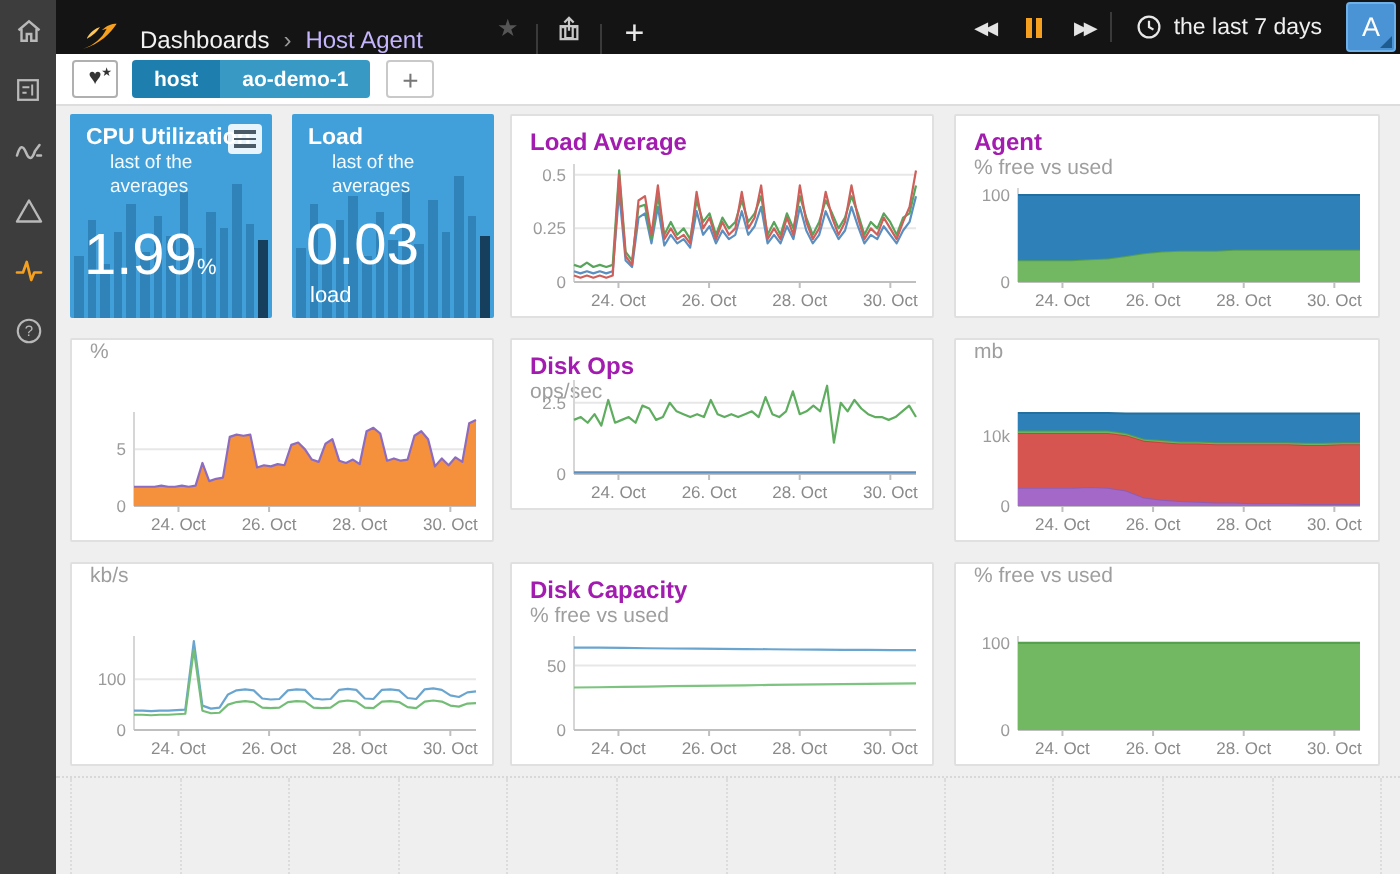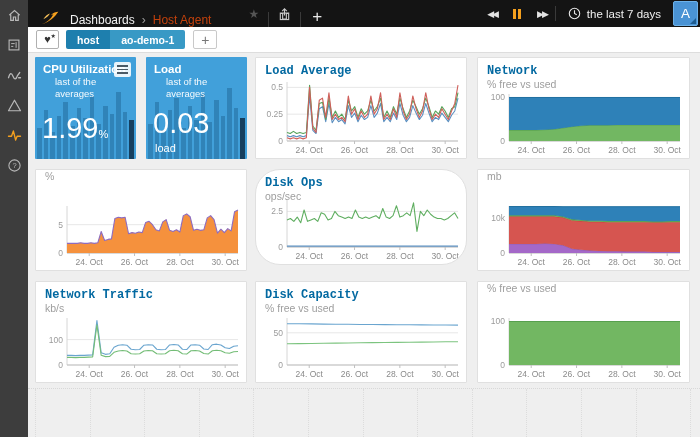--- a/index.html
+++ b/index.html
@@ -41,21 +41,21 @@
   .pillgroup { display:flex; margin-left:7px; height:19px; border-radius:2px; overflow:hidden; cursor:pointer;justify-content:center; }
   .pill { color:#fff; font-size:10.5px; font-weight:bold; display:flex; align-items:center; padding:0 11px; }
   .pill.key { background:#1e7fae; }
   .pill.val { background:#3899c5; }
   .addtag { width:24px; height:19px; border:1px solid #c9c9c9; border-radius:2px; margin-left:8px;
     color:#777; font-size:14px; display:flex; align-items:center; justify-content:center; cursor:pointer; background:#fff; }
 
   
   .main { position:absolute; left:28px; top:53px; width:672px; height:384px; background:#efefef; }
   .panel { position:absolute; background:#fff; border:1px solid #e0e0e0; border-radius:1px; overflow:hidden; }
-  .p-title { font-size:12px; font-weight:bold; color:#0369a1; padding:6px 0 0 9px; line-height:14px;font-family:Liberation Mono, monospace; }
+  .p-title { font-size:12px; font-weight:bold; color:#a21caf; padding:6px 0 0 9px; line-height:14px; }
   .p-sub { font-size:10.5px; color:#9e9e9e; padding-left:9px; line-height:12px; }
   .panel svg.chart { position:absolute; left:4px; bottom:2px; }
 
   
   .tile { position:absolute; background:#41a0da; border-radius:1px; overflow:hidden; color:#fff; cursor:pointer; }
   .tile-bars { position:absolute; left:0; bottom:0; width:100%; height:100%;
     display:flex; align-items:flex-end; gap:2px; padding:0 2px; }
   .tile-bar { flex:1; background:rgba(17,77,119,0.34); }
   .tile-head { position:relative; z-index:2; }
   .tile-title { font-size:11.5px; font-weight:bold; padding:6px 0 0 8px; line-height:13px; }
@@ -112,21 +112,21 @@
 
 <div class="topbar">
   <span class="logo">
     <svg width="20" height="17" viewBox="0 0 24 20">
         <path d="M2 17 C8 15 13 11 16 5 L13 6 C16 3 19 2 22 2 C18 8 12 14 2 17 Z" fill="#f5a01e"></path>
         <path d="M4 11 C8 9 10 7 12 4 C9 5 6 7 4 11 Z" fill="#fdc65c"></path>
       </svg>
   </span>
   <span class="crumb">Dashboards</span>
   <span class="crumb-sep">›</span>
-  <span class="crumb" style="color:#c2410c;">Host Agent</span>
+  <span class="crumb" style="color:#c4b5fd;">Host Agent</span>
   <span class="tb-ic" style="margin-left:28px; color:#555;">★</span>
   <span class="tb-div"></span>
   <span class="tb-ic">
     <svg width="13" height="14" viewBox="0 0 14 15">
         <path d="M3 6 H5 V12 H9 V6 H11 M7 1 V8 M4.5 3.5 L7 1 L9.5 3.5" fill="none" stroke="#c9c9c9" stroke-width="1.2" transform="translate(0,1)"></path>
         <rect x="2.5" y="6.5" width="9" height="7" fill="none" stroke="#c9c9c9" stroke-width="1.2"></rect>
       </svg>
   </span>
   <span class="tb-div"></span>
   <span class="tb-plus">+</span>
@@ -240,21 +240,21 @@
         <text x="139.86" y="75" text-anchor="middle" font-size="8.5" fill="#8a8a8a">28. Oct</text>
         <line x1="185.175" x2="185.175" y1="63" y2="66" stroke="#bfbfbf"></line>
         <text x="185.175" y="75" text-anchor="middle" font-size="8.5" fill="#8a8a8a">30. Oct</text>
         <path d="M27 57.63636363636363 L30.22641509433962 58.70909090909091 L33.45283018867924 57.63636363636363 L36.67924528301887 58.70909090909091 L39.90566037735849 57.63636363636363 L43.132075471698116 58.70909090909091 L46.35849056603774 57.63636363636363 L49.58490566037736 17.945454545454552 L52.81132075471698 52.272727272727266 L56.0377358490566 55.490909090909085 L59.26415094339623 30.81818181818182 L62.49056603773585 28.672727272727276 L65.71698113207547 43.690909090909095 L68.9433962264151 25.45454545454546 L72.16981132075472 44.763636363636365 L75.39622641509433 39.400000000000006 L78.62264150943396 43.690909090909095 L81.84905660377359 41.54545454545455 L85.0754716981132 45.836363636363636 L88.30188679245282 27.6 L91.52830188679246 39.400000000000006 L94.75471698113208 35.10909090909091 L97.9811320754717 43.690909090909095 L101.20754716981132 37.25454545454546 L104.43396226415095 41.54545454545455 L107.66037735849056 39.400000000000006 L110.88679245283019 27.6 L114.11320754716981 39.400000000000006 L117.33962264150944 35.10909090909091 L120.56603773584905 25.45454545454546 L123.79245283018868 43.690909090909095 L127.0188679245283 39.400000000000006 L130.24528301886792 43.690909090909095 L133.47169811320754 35.10909090909091 L136.69811320754718 41.54545454545455 L139.92452830188677 25.45454545454546 L143.1509433962264 37.25454545454546 L146.37735849056602 43.690909090909095 L149.60377358490564 39.400000000000006 L152.83018867924528 27.6 L156.05660377358492 35.10909090909091 L159.28301886792454 41.54545454545455 L162.50943396226415 37.25454545454546 L165.73584905660377 25.45454545454546 L168.9622641509434 35.10909090909091 L172.18867924528303 43.690909090909095 L175.41509433962264 39.400000000000006 L178.64150943396226 41.54545454545455 L181.8679245283019 35.10909090909091 L185.0943396226415 39.400000000000006 L188.32075471698113 43.690909090909095 L191.54716981132074 37.25454545454546 L194.77358490566039 32.96363636363636 L198 20.09090909090909" fill="none" stroke="#5b8fc0" stroke-width="1.1" stroke-linejoin="round"></path>
         <path d="M27 54.418181818181814 L30.22641509433962 55.490909090909085 L33.45283018867924 53.34545454545455 L36.67924528301887 55.490909090909085 L39.90566037735849 54.418181818181814 L43.132075471698116 55.490909090909085 L46.35849056603774 54.418181818181814 L49.58490566037736 7.218181818181819 L52.81132075471698 47.98181818181818 L56.0377358490566 52.272727272727266 L59.26415094339623 25.45454545454546 L62.49056603773585 24.38181818181819 L65.71698113207547 41.54545454545455 L68.9433962264151 20.09090909090909 L72.16981132075472 39.400000000000006 L75.39622641509433 32.96363636363636 L78.62264150943396 39.400000000000006 L81.84905660377359 36.18181818181818 L85.0754716981132 41.54545454545455 L88.30188679245282 22.23636363636364 L91.52830188679246 32.96363636363636 L94.75471698113208 28.672727272727276 L97.9811320754717 39.400000000000006 L101.20754716981132 30.81818181818182 L104.43396226415095 36.18181818181818 L107.66037735849056 32.96363636363636 L110.88679245283019 22.23636363636364 L114.11320754716981 32.96363636363636 L117.33962264150944 28.672727272727276 L120.56603773584905 20.09090909090909 L123.79245283018868 39.400000000000006 L127.0188679245283 32.96363636363636 L130.24528301886792 39.400000000000006 L133.47169811320754 28.672727272727276 L136.69811320754718 36.18181818181818 L139.92452830188677 20.09090909090909 L143.1509433962264 30.81818181818182 L146.37735849056602 39.400000000000006 L149.60377358490564 32.96363636363636 L152.83018867924528 22.23636363636364 L156.05660377358492 28.672727272727276 L159.28301886792454 36.18181818181818 L162.50943396226415 30.81818181818182 L165.73584905660377 20.09090909090909 L168.9622641509434 28.672727272727276 L172.18867924528303 39.400000000000006 L175.41509433962264 32.96363636363636 L178.64150943396226 36.18181818181818 L181.8679245283019 28.672727272727276 L185.0943396226415 32.96363636363636 L188.32075471698113 39.400000000000006 L191.54716981132074 30.81818181818182 L194.77358490566039 28.672727272727276 L198 14.72727272727273" fill="none" stroke="#57a45b" stroke-width="1.1" stroke-linejoin="round"></path>
         <path d="M27 59.78181818181818 L30.22641509433962 60.85454545454545 L33.45283018867924 59.78181818181818 L36.67924528301887 60.85454545454545 L39.90566037735849 59.78181818181818 L43.132075471698116 60.85454545454545 L46.35849056603774 59.78181818181818 L49.58490566037736 9.363636363636365 L52.81132075471698 50.12727272727273 L56.0377358490566 54.418181818181814 L59.26415094339623 22.23636363636364 L62.49056603773585 20.09090909090909 L65.71698113207547 39.400000000000006 L68.9433962264151 14.72727272727273 L72.16981132075472 41.54545454545455 L75.39622641509433 36.18181818181818 L78.62264150943396 41.54545454545455 L81.84905660377359 39.400000000000006 L85.0754716981132 43.690909090909095 L88.30188679245282 17.945454545454552 L91.52830188679246 36.18181818181818 L94.75471698113208 30.81818181818182 L97.9811320754717 41.54545454545455 L101.20754716981132 32.96363636363636 L104.43396226415095 39.400000000000006 L107.66037735849056 36.18181818181818 L110.88679245283019 17.945454545454552 L114.11320754716981 36.18181818181818 L117.33962264150944 30.81818181818182 L120.56603773584905 14.72727272727273 L123.79245283018868 41.54545454545455 L127.0188679245283 36.18181818181818 L130.24528301886792 41.54545454545455 L133.47169811320754 30.81818181818182 L136.69811320754718 39.400000000000006 L139.92452830188677 14.72727272727273 L143.1509433962264 32.96363636363636 L146.37735849056602 41.54545454545455 L149.60377358490564 36.18181818181818 L152.83018867924528 17.945454545454552 L156.05660377358492 30.81818181818182 L159.28301886792454 39.400000000000006 L162.50943396226415 32.96363636363636 L165.73584905660377 14.72727272727273 L168.9622641509434 30.81818181818182 L172.18867924528303 41.54545454545455 L175.41509433962264 36.18181818181818 L178.64150943396226 39.400000000000006 L181.8679245283019 30.81818181818182 L185.0943396226415 36.18181818181818 L188.32075471698113 41.54545454545455 L191.54716981132074 32.96363636363636 L194.77358490566039 25.45454545454546 L198 7.218181818181819" fill="none" stroke="#cf5f5a" stroke-width="1.1" stroke-linejoin="round"></path>
       </svg>
   </div>
 
   <div class="panel" style="left:449px; top:4px; width:213px; height:102px;">
-    <div class="p-title">Network</div>
+    <div class="p-title">Agent</div>
     <div class="p-sub">% free vs used</div>
     <svg class="chart" width="204" height="66">
         <line x1="27" x2="198" y1="7.481481481481481" y2="7.481481481481481" stroke="#e7e7e7"></line>
         <text x="23" y="10.481481481481481" text-anchor="end" font-size="8.5" fill="#9b9b9b">100</text>
         <line x1="27" x2="198" y1="51" y2="51" stroke="#e7e7e7"></line>
         <text x="23" y="54" text-anchor="end" font-size="8.5" fill="#9b9b9b">0</text>
         <line x1="27" x2="27" y1="4" y2="51" stroke="#d6d6d6"></line>
         <line x1="27" x2="198" y1="51" y2="51" stroke="#bfbfbf"></line>
         <line x1="49.230000000000004" x2="49.230000000000004" y1="51" y2="54" stroke="#bfbfbf"></line>
         <text x="49.230000000000004" y="63" text-anchor="middle" font-size="8.5" fill="#8a8a8a">24. Oct</text>
@@ -286,21 +286,21 @@
         <text x="94.545" y="63" text-anchor="middle" font-size="8.5" fill="#8a8a8a">26. Oct</text>
         <line x1="139.86" x2="139.86" y1="51" y2="54" stroke="#bfbfbf"></line>
         <text x="139.86" y="63" text-anchor="middle" font-size="8.5" fill="#8a8a8a">28. Oct</text>
         <line x1="185.175" x2="185.175" y1="51" y2="54" stroke="#bfbfbf"></line>
         <text x="185.175" y="63" text-anchor="middle" font-size="8.5" fill="#8a8a8a">30. Oct</text>
         <path d="M27 51 L27 41.373493975903614 L30.42 41.373493975903614 L33.84 41.373493975903614 L37.26 41.373493975903614 L40.68 40.80722891566265 L44.1 41.373493975903614 L47.519999999999996 41.373493975903614 L50.94 40.80722891566265 L54.36 41.373493975903614 L57.78 40.80722891566265 L61.2 29.481927710843376 L64.62 38.5421686746988 L68.03999999999999 37.40963855421687 L71.46000000000001 36.8433734939759 L74.88 16.457831325301207 L78.3 15.325301204819283 L81.72 15.891566265060243 L85.14000000000001 15.325301204819283 L88.56 31.74698795180723 L91.98 30.614457831325304 L95.4 31.18072289156627 L98.82 30.048192771084338 L102.24 30.614457831325304 L105.66 20.42168674698795 L109.08 19.289156626506028 L112.5 22.68674698795181 L115.92 27.783132530120486 L119.34 28.91566265060241 L122.76 19.855421686746993 L126.17999999999999 17.590361445783135 L129.6 28.349397590361445 L133.01999999999998 29.481927710843376 L136.44 27.783132530120486 L139.86 30.048192771084338 L143.28000000000003 13.62650602409639 L146.7 11.927710843373493 L150.12 14.759036144578317 L153.54 28.349397590361445 L156.96 27.21686746987952 L160.38 28.349397590361445 L163.8 27.783132530120486 L167.22 15.891566265060243 L170.64 13.62650602409639 L174.06 17.590361445783135 L177.48 31.18072289156627 L180.9 27.21686746987952 L184.32 30.614457831325304 L187.73999999999998 26.65060240963856 L191.16 28.91566265060241 L194.57999999999998 9.662650602409641 L198 7.9638554216867545 L198 51 Z" fill="#f5913d"></path>
         <path d="M27 41.373493975903614 L30.42 41.373493975903614 L33.84 41.373493975903614 L37.26 41.373493975903614 L40.68 40.80722891566265 L44.1 41.373493975903614 L47.519999999999996 41.373493975903614 L50.94 40.80722891566265 L54.36 41.373493975903614 L57.78 40.80722891566265 L61.2 29.481927710843376 L64.62 38.5421686746988 L68.03999999999999 37.40963855421687 L71.46000000000001 36.8433734939759 L74.88 16.457831325301207 L78.3 15.325301204819283 L81.72 15.891566265060243 L85.14000000000001 15.325301204819283 L88.56 31.74698795180723 L91.98 30.614457831325304 L95.4 31.18072289156627 L98.82 30.048192771084338 L102.24 30.614457831325304 L105.66 20.42168674698795 L109.08 19.289156626506028 L112.5 22.68674698795181 L115.92 27.783132530120486 L119.34 28.91566265060241 L122.76 19.855421686746993 L126.17999999999999 17.590361445783135 L129.6 28.349397590361445 L133.01999999999998 29.481927710843376 L136.44 27.783132530120486 L139.86 30.048192771084338 L143.28000000000003 13.62650602409639 L146.7 11.927710843373493 L150.12 14.759036144578317 L153.54 28.349397590361445 L156.96 27.21686746987952 L160.38 28.349397590361445 L163.8 27.783132530120486 L167.22 15.891566265060243 L170.64 13.62650602409639 L174.06 17.590361445783135 L177.48 31.18072289156627 L180.9 27.21686746987952 L184.32 30.614457831325304 L187.73999999999998 26.65060240963856 L191.16 28.91566265060241 L194.57999999999998 9.662650602409641 L198 7.9638554216867545" fill="none" stroke="#8d6cc0" stroke-width="1.1" stroke-linejoin="round"></path>
       </svg>
   </div>
 
-  <div class="panel" style="left:227px; top:116px; width:212px; height:96px;border-radius:25px;">
+  <div class="panel" style="left:227px; top:116px; width:212px; height:86px;">
     <div class="p-title">Disk Ops</div>
     <div class="p-sub">ops/sec</div>
     <svg class="chart" width="204" height="66">
         <line x1="27" x2="198" y1="15.393939393939394" y2="15.393939393939394" stroke="#e7e7e7"></line>
         <text x="23" y="18.393939393939394" text-anchor="end" font-size="8.5" fill="#9b9b9b">2.5</text>
         <line x1="27" x2="198" y1="51" y2="51" stroke="#e7e7e7"></line>
         <text x="23" y="54" text-anchor="end" font-size="8.5" fill="#9b9b9b">0</text>
         <line x1="27" x2="27" y1="4" y2="51" stroke="#d6d6d6"></line>
         <line x1="27" x2="198" y1="51" y2="51" stroke="#bfbfbf"></line>
         <line x1="49.230000000000004" x2="49.230000000000004" y1="51" y2="54" stroke="#bfbfbf"></line>
@@ -338,21 +338,20 @@
         <path d="M27 41.88059701492537 L27 14.522388059701491 L36 14.522388059701491 L45 14.522388059701491 L54 14.522388059701491 L63 14.522388059701491 L72 14.522388059701491 L81 15.57462686567164 L90 18.380597014925378 L99 19.082089552238806 L108 19.78358208955224 L117 19.783582089552237 L126 20.134328358208954 L135 20.134328358208954 L144 20.134328358208954 L153 20.134328358208954 L162 20.134328358208954 L171 20.485074626865668 L180 20.485074626865668 L189 20.134328358208954 L198 20.134328358208954 L198 49.94776119402985 L189 49.94776119402985 L180 49.94776119402985 L171 49.94776119402985 L162 49.59701492537314 L153 49.59701492537314 L144 49.59701492537314 L135 49.24626865671642 L126 49.24626865671642 L117 48.8955223880597 L108 48.54477611940298 L99 47.843283582089555 L90 46.7910447761194 L81 43.28358208955224 L72 41.88059701492537 L63 41.52985074626866 L54 41.88059701492537 L45 41.88059701492537 L36 41.88059701492537 L27 41.88059701492537 Z" fill="#d65550"></path>
         <path d="M27 14.522388059701491 L36 14.522388059701491 L45 14.522388059701491 L54 14.522388059701491 L63 14.522388059701491 L72 14.522388059701491 L81 15.57462686567164 L90 18.380597014925378 L99 19.082089552238806 L108 19.78358208955224 L117 19.783582089552237 L126 20.134328358208954 L135 20.134328358208954 L144 20.134328358208954 L153 20.134328358208954 L162 20.134328358208954 L171 20.485074626865668 L180 20.485074626865668 L189 20.134328358208954 L198 20.134328358208954" fill="none" stroke="#c9403c" stroke-width="1"></path>
         <path d="M27 14.522388059701491 L27 13.294776119402988 L36 13.294776119402988 L45 13.294776119402988 L54 13.294776119402988 L63 13.294776119402988 L72 13.294776119402988 L81 14.522388059701486 L90 17.328358208955226 L99 18.029850746268657 L108 18.731343283582092 L117 18.731343283582085 L126 19.082089552238802 L135 19.082089552238802 L144 19.082089552238802 L153 19.082089552238802 L162 19.082089552238802 L171 19.432835820895512 L180 19.432835820895512 L189 19.082089552238802 L198 19.082089552238802 L198 20.134328358208954 L189 20.134328358208954 L180 20.485074626865668 L171 20.485074626865668 L162 20.134328358208954 L153 20.134328358208954 L144 20.134328358208954 L135 20.134328358208954 L126 20.134328358208954 L117 19.783582089552237 L108 19.78358208955224 L99 19.082089552238806 L90 18.380597014925378 L81 15.57462686567164 L72 14.522388059701491 L63 14.522388059701491 L54 14.522388059701491 L45 14.522388059701491 L36 14.522388059701491 L27 14.522388059701491 Z" fill="#6fb35f"></path>
         <path d="M27 13.294776119402988 L36 13.294776119402988 L45 13.294776119402988 L54 13.294776119402988 L63 13.294776119402988 L72 13.294776119402988 L81 14.522388059701486 L90 17.328358208955226 L99 18.029850746268657 L108 18.731343283582092 L117 18.731343283582085 L126 19.082089552238802 L135 19.082089552238802 L144 19.082089552238802 L153 19.082089552238802 L162 19.082089552238802 L171 19.432835820895512 L180 19.432835820895512 L189 19.082089552238802 L198 19.082089552238802" fill="none" stroke="#4f9a4f" stroke-width="1"></path>
         <path d="M27 13.294776119402988 L27 4.526119402985073 L36 4.526119402985073 L45 4.526119402985073 L54 4.526119402985073 L63 4.526119402985073 L72 4.526119402985073 L81 4.701492537313424 L90 4.701492537313435 L99 4.701492537313435 L108 4.701492537313435 L117 4.701492537313429 L126 4.701492537313429 L135 4.701492537313429 L144 4.701492537313429 L153 4.701492537313429 L162 4.701492537313429 L171 4.701492537313424 L180 4.701492537313424 L189 4.701492537313429 L198 4.701492537313429 L198 19.082089552238802 L189 19.082089552238802 L180 19.432835820895512 L171 19.432835820895512 L162 19.082089552238802 L153 19.082089552238802 L144 19.082089552238802 L135 19.082089552238802 L126 19.082089552238802 L117 18.731343283582085 L108 18.731343283582092 L99 18.029850746268657 L90 17.328358208955226 L81 14.522388059701486 L72 13.294776119402988 L63 13.294776119402988 L54 13.294776119402988 L45 13.294776119402988 L36 13.294776119402988 L27 13.294776119402988 Z" fill="#2e81b8"></path>
         <path d="M27 4.526119402985073 L36 4.526119402985073 L45 4.526119402985073 L54 4.526119402985073 L63 4.526119402985073 L72 4.526119402985073 L81 4.701492537313424 L90 4.701492537313435 L99 4.701492537313435 L108 4.701492537313435 L117 4.701492537313429 L126 4.701492537313429 L135 4.701492537313429 L144 4.701492537313429 L153 4.701492537313429 L162 4.701492537313429 L171 4.701492537313424 L180 4.701492537313424 L189 4.701492537313429 L198 4.701492537313429" fill="none" stroke="#22709f" stroke-width="1"></path>
       </svg>
   </div>
 
   <div class="panel" style="left:7px; top:228px; width:212px; height:102px;">
-    <div class="p-title">Network Traffic</div>
     <div class="p-sub">kb/s</div>
     <svg class="chart" width="204" height="66">
         <line x1="27" x2="198" y1="25.594594594594593" y2="25.594594594594593" stroke="#e7e7e7"></line>
         <text x="23" y="28.594594594594593" text-anchor="end" font-size="8.5" fill="#9b9b9b">100</text>
         <line x1="27" x2="198" y1="51" y2="51" stroke="#e7e7e7"></line>
         <text x="23" y="54" text-anchor="end" font-size="8.5" fill="#9b9b9b">0</text>
         <line x1="27" x2="27" y1="4" y2="51" stroke="#d6d6d6"></line>
         <line x1="27" x2="198" y1="51" y2="51" stroke="#bfbfbf"></line>
         <line x1="49.230000000000004" x2="49.230000000000004" y1="51" y2="54" stroke="#bfbfbf"></line>
         <text x="49.230000000000004" y="63" text-anchor="middle" font-size="8.5" fill="#8a8a8a">24. Oct</text>

